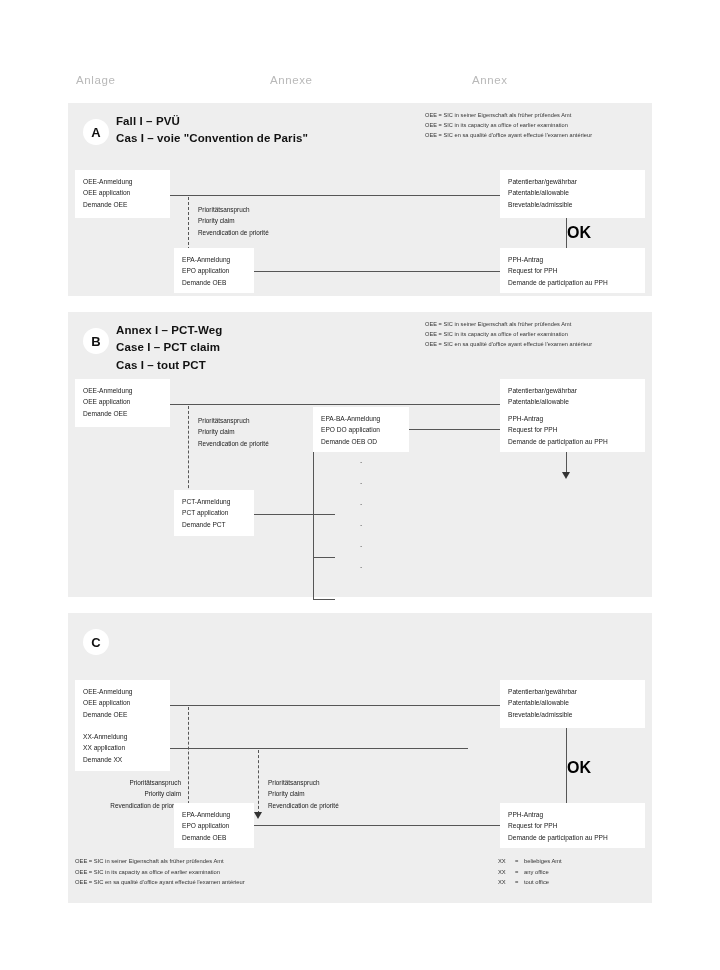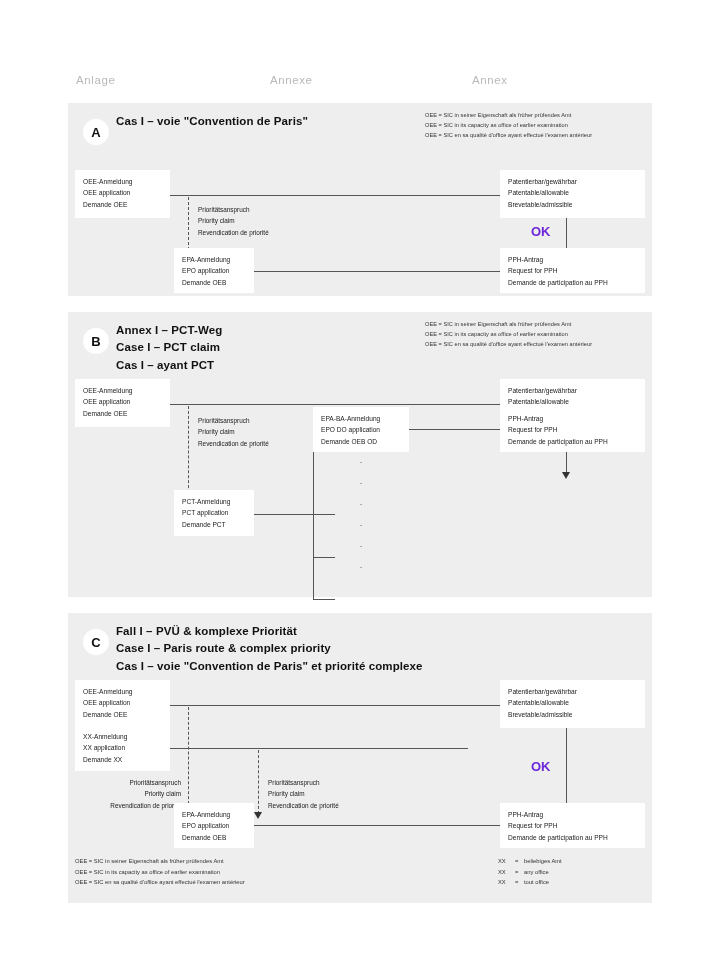--- a/index.html
+++ b/index.html
@@ -174,24 +174,25 @@
     font-size: 6.4px;
     line-height: 1.78;
     color: #1a1a1a;
     white-space: nowrap;
     z-index: 4;
   }
   .conn-label.right-align { text-align: right; }
 
   .ok-label {
     position: absolute;
-    font-size: 13px;
+    font-size: 16px;
     font-weight: 700;
-    color: #6d28d9;
+    color: #000000;
     z-index: 4;
+    margin-left: 36px;
   }
 
   .dots {
     position: absolute;
     font-size: 8px;
     line-height: 21px;
     color: #444444;
     z-index: 3;
     text-align: center;
     width: 10px;
@@ -204,20 +205,21 @@
 
   <div class="header-row">
     <div class="hdr hdr-de">Anlage</div>
     <div class="hdr hdr-en">Annexe</div>
     <div class="hdr hdr-fr">Annex</div>
   </div>
 
   <div class="panel" id="panel-a">
     <div class="badge">A</div>
     <div class="titles">
+      <div>Fall I – PVÜ</div>
       <div>Cas I  – voie "Convention de Paris"</div>
     </div>
     <div class="note note-top">
       <div>OEE = SIC in seiner Eigenschaft als früher prüfendes Amt</div>
       <div>OEE = SIC in its capacity as office of earlier examination</div>
       <div>OEE = SIC en sa qualité d'office ayant effectué l'examen antérieur</div>
     </div>
 
     <div class="hline" style="left:55px; top:92px; width:445px;"></div>
     <div class="vline" style="left:500px; top:92px; height:0px;"></div>
@@ -254,21 +256,21 @@
       <div>Request for PPH</div>
       <div>Demande de participation au PPH</div>
     </div>
   </div>
 
   <div class="panel" id="panel-b">
     <div class="badge">B</div>
     <div class="titles">
       <div>Annex I – PCT-Weg</div>
       <div>Case I – PCT claim</div>
-      <div>Cas I – ayant PCT</div>
+      <div>Cas I – tout PCT</div>
     </div>
     <div class="note note-top">
       <div>OEE = SIC in seiner Eigenschaft als früher prüfendes Amt</div>
       <div>OEE = SIC in its capacity as office of earlier examination</div>
       <div>OEE = SIC en sa qualité d'office ayant effectué l'examen antérieur</div>
     </div>
 
     <div class="hline" style="left:55px; top:92px; width:445px;"></div>
     <div class="vdash" style="left:120px; top:94px; height:92px;"></div>
     <div class="arrow-down" style="left:116px; top:184px;"></div>
@@ -320,25 +322,20 @@
 
     <div class="note-ba">
       <div><span class="k">BA</span><span class="eq">=</span><span>Bestimmungsamt</span></div>
       <div><span class="k">DO</span><span class="eq">=</span><span>designated Office</span></div>
       <div><span class="k">OD</span><span class="eq">=</span><span>office désigné</span></div>
     </div>
   </div>
 
   <div class="panel" id="panel-c">
     <div class="badge">C</div>
-    <div class="titles">
-      <div>Fall I – PVÜ &amp; komplexe Priorität</div>
-      <div>Case I – Paris route &amp; complex priority</div>
-      <div>Cas I – voie "Convention de Paris" et priorité complexe</div>
-    </div>
 
     <div class="hline" style="left:55px; top:92px; width:445px;"></div>
     <div class="hline" style="left:55px; top:135px; width:345px;"></div>
     <div class="vdash" style="left:120px; top:94px; height:107px;"></div>
     <div class="arrow-down" style="left:116px; top:199px;"></div>
     <div class="vdash" style="left:190px; top:137px; height:64px;"></div>
     <div class="arrow-down" style="left:186px; top:199px;"></div>
     <div class="vline" style="left:498px; top:115px; height:92px;"></div>
     <div class="arrow-down" style="left:494px; top:204px;"></div>
     <div class="hline" style="left:186px; top:212px; width:246px;"></div>

